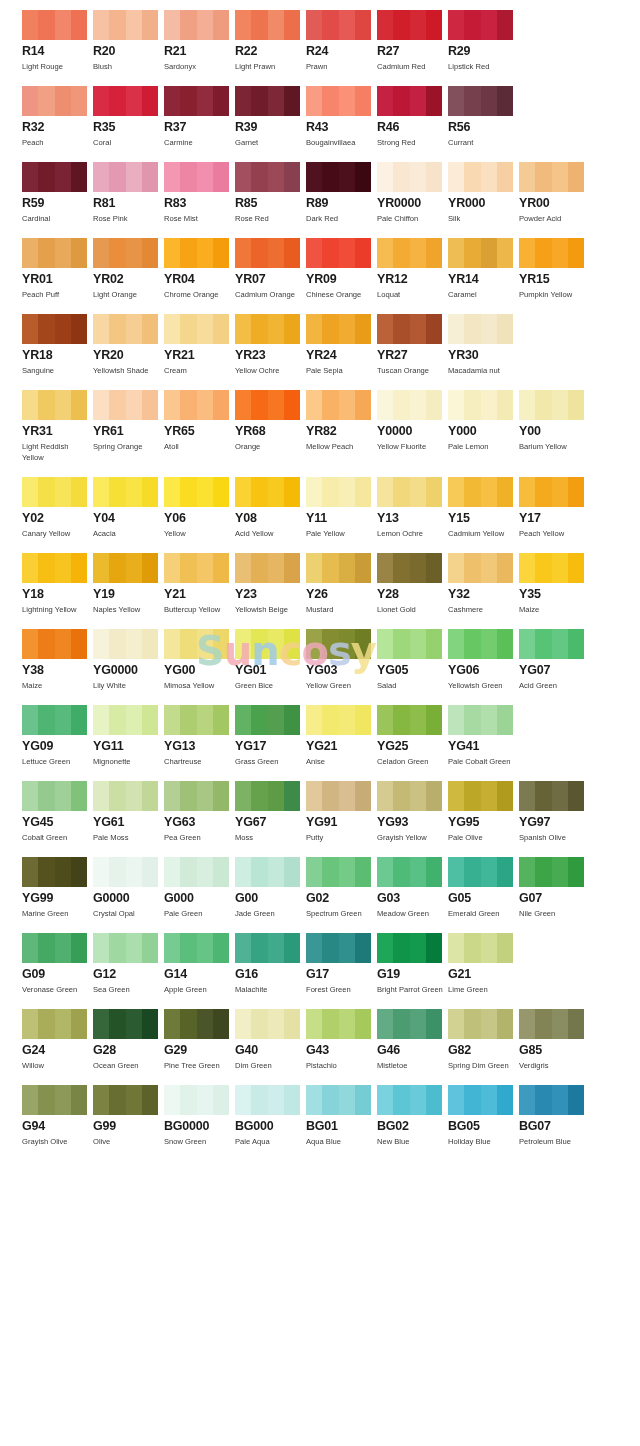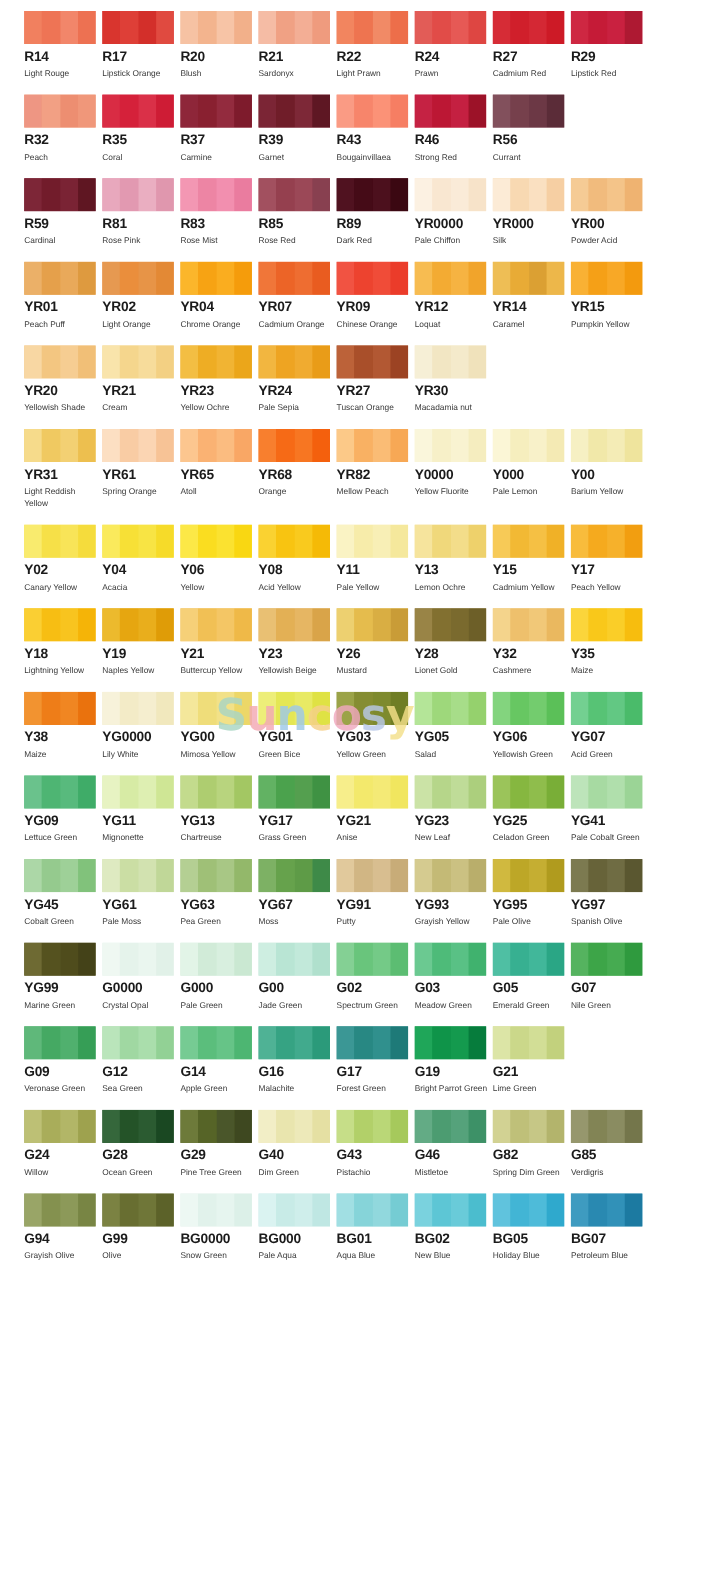--- a/index.html
+++ b/index.html
@@ -96,30 +96,20 @@
         <div class="swatch-chip" style="background: rgb(240, 122, 92);">
           <div class="band" style="left: 0%; width: 25%; background: rgb(241, 128, 95);"></div>
           <div class="band" style="left: 25%; width: 25%; background: rgb(238, 116, 85);"></div>
           <div class="band" style="left: 50%; width: 25%; background: rgb(242, 134, 106);"></div>
           <div class="band" style="left: 75%; width: 25%; background: rgb(237, 113, 82);"></div>
         </div>
         <div class="swatch-code">R14</div>
         <div class="swatch-name">Light Rouge</div>
       </div>
       <div class="swatch-cell">
-        <div class="swatch-chip" style="background: rgb(220, 58, 51);">
-          <div class="band" style="left: 0%; width: 25%; background: rgb(217, 53, 46);"></div>
-          <div class="band" style="left: 25%; width: 25%; background: rgb(222, 63, 55);"></div>
-          <div class="band" style="left: 50%; width: 25%; background: rgb(211, 47, 42);"></div>
-          <div class="band" style="left: 75%; width: 25%; background: rgb(224, 74, 64);"></div>
-        </div>
-        <div class="swatch-code">R17</div>
-        <div class="swatch-name">Lipstick Orange</div>
-      </div>
-      <div class="swatch-cell">
         <div class="swatch-chip" style="background: rgb(245, 187, 152);">
           <div class="band" style="left: 0%; width: 25%; background: rgb(246, 194, 163);"></div>
           <div class="band" style="left: 25%; width: 25%; background: rgb(243, 180, 142);"></div>
           <div class="band" style="left: 50%; width: 25%; background: rgb(247, 196, 166);"></div>
           <div class="band" style="left: 75%; width: 25%; background: rgb(242, 176, 138);"></div>
         </div>
         <div class="swatch-code">R20</div>
         <div class="swatch-name">Blush</div>
       </div>
       <div class="swatch-cell">
@@ -408,20 +398,30 @@
           <div class="band" style="left: 50%; width: 25%; background: rgb(248, 168, 38);"></div>
           <div class="band" style="left: 75%; width: 25%; background: rgb(243, 154, 14);"></div>
         </div>
         <div class="swatch-code">YR15</div>
         <div class="swatch-name">Pumpkin Yellow</div>
       </div>
     </div>
     <div class="row-spacer"></div>
     <div class="swatch-row">
       <div class="swatch-cell">
+        <div class="swatch-chip" style="background: rgb(171, 77, 33);">
+          <div class="band" style="left: 0%; width: 25%; background: rgb(184, 92, 43);"></div>
+          <div class="band" style="left: 25%; width: 25%; background: rgb(164, 70, 28);"></div>
+          <div class="band" style="left: 50%; width: 25%; background: rgb(156, 62, 24);"></div>
+          <div class="band" style="left: 75%; width: 25%; background: rgb(142, 54, 19);"></div>
+        </div>
+        <div class="swatch-code">YR18</div>
+        <div class="swatch-name">Sanguine</div>
+      </div>
+      <div class="swatch-cell">
         <div class="swatch-chip" style="background: rgb(245, 203, 140);">
           <div class="band" style="left: 0%; width: 25%; background: rgb(248, 215, 163);"></div>
           <div class="band" style="left: 25%; width: 25%; background: rgb(243, 198, 129);"></div>
           <div class="band" style="left: 50%; width: 25%; background: rgb(246, 205, 146);"></div>
           <div class="band" style="left: 75%; width: 25%; background: rgb(241, 191, 119);"></div>
         </div>
         <div class="swatch-code">YR20</div>
         <div class="swatch-name">Yellowish Shade</div>
       </div>
       <div class="swatch-cell">
@@ -851,30 +851,20 @@
       </div>
       <div class="swatch-cell">
         <div class="swatch-chip" style="background: rgb(244, 234, 115);">
           <div class="band" style="left: 0%; width: 25%; background: rgb(247, 238, 139);"></div>
           <div class="band" style="left: 25%; width: 25%; background: rgb(243, 233, 108);"></div>
           <div class="band" style="left: 50%; width: 25%; background: rgb(244, 234, 118);"></div>
           <div class="band" style="left: 75%; width: 25%; background: rgb(241, 230, 95);"></div>
         </div>
         <div class="swatch-code">YG21</div>
         <div class="swatch-name">Anise</div>
-      </div>
-      <div class="swatch-cell">
-        <div class="swatch-chip" style="background: rgb(188, 218, 147);">
-          <div class="band" style="left: 0%; width: 25%; background: rgb(203, 227, 166);"></div>
-          <div class="band" style="left: 25%; width: 25%; background: rgb(182, 214, 138);"></div>
-          <div class="band" style="left: 50%; width: 25%; background: rgb(191, 220, 152);"></div>
-          <div class="band" style="left: 75%; width: 25%; background: rgb(172, 207, 125);"></div>
-        </div>
-        <div class="swatch-code">YG23</div>
-        <div class="swatch-name">New Leaf</div>
       </div>
       <div class="swatch-cell">
         <div class="swatch-chip" style="background: rgb(140, 187, 71);">
           <div class="band" style="left: 0%; width: 25%; background: rgb(155, 196, 90);"></div>
           <div class="band" style="left: 25%; width: 25%; background: rgb(134, 183, 64);"></div>
           <div class="band" style="left: 50%; width: 25%; background: rgb(143, 189, 76);"></div>
           <div class="band" style="left: 75%; width: 25%; background: rgb(121, 174, 55);"></div>
         </div>
         <div class="swatch-code">YG25</div>
         <div class="swatch-name">Celadon Green</div>

